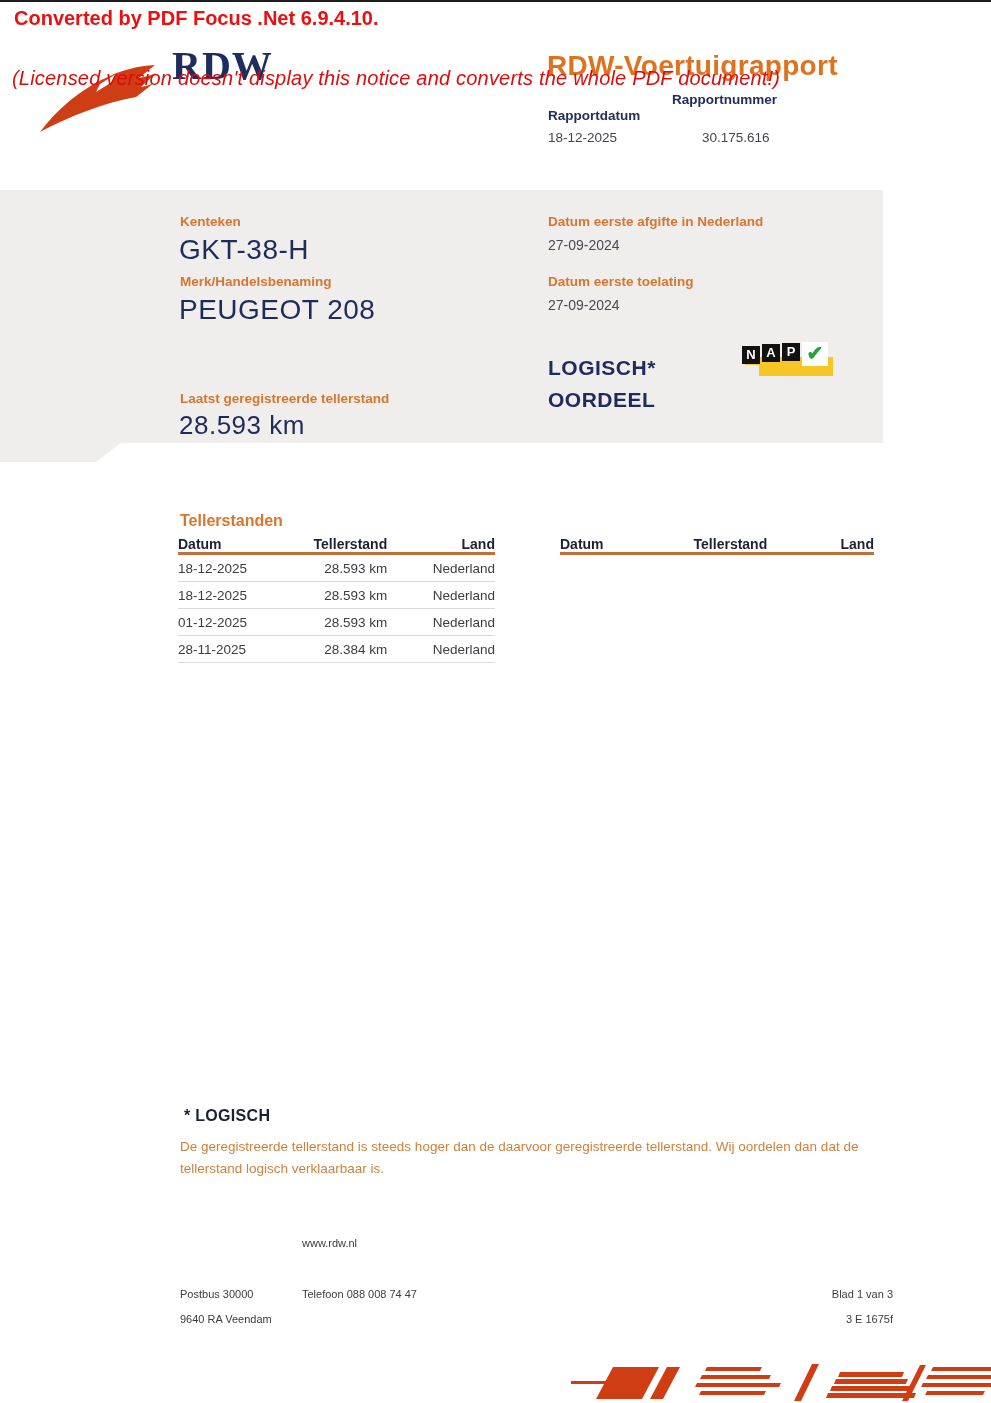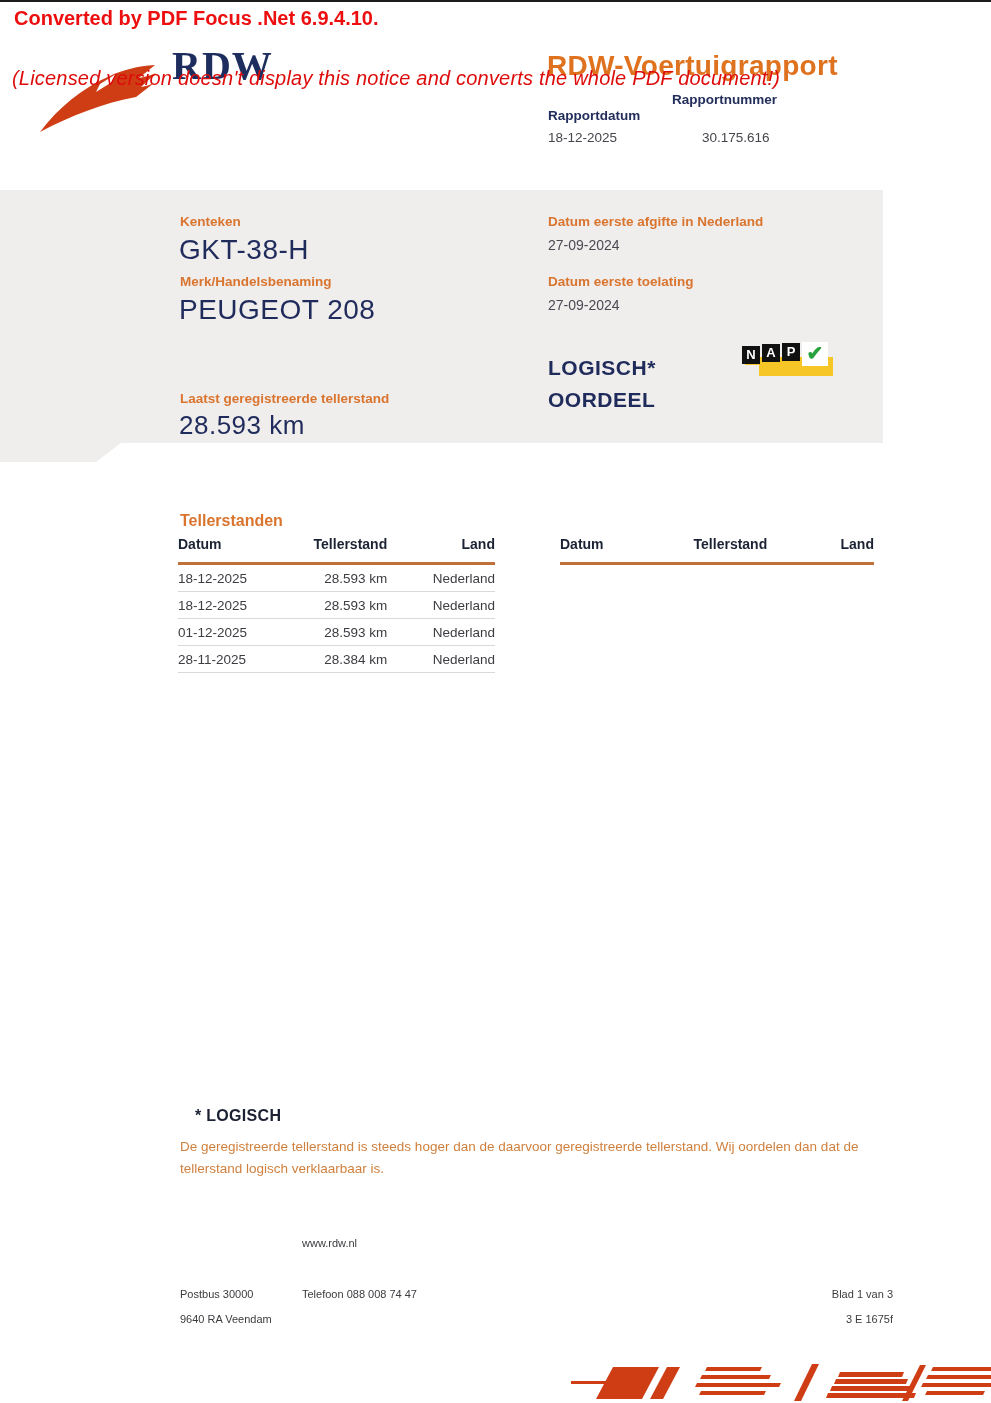--- a/index.html
+++ b/index.html
@@ -36,28 +36,28 @@
   .nap .notch  { position:absolute; left:3px; top:23px; width:14px; height:11px; background:#f0eded; }
   .nap .sq { position:absolute; width:18px; height:18px; background:#111111; color:#ffffff; font-weight:bold; font-size:13px; text-align:center; line-height:18px; }
   .nap .sq.n { left:0; top:4px; } .nap .sq.a { left:20px; top:2px; } .nap .sq.p { left:40px; top:1px; }
   .nap .chk { position:absolute; left:60px; top:0; width:26px; height:24px; background:#ffffff; color:#27a23d; font-weight:bold; font-size:20px; text-align:center; line-height:23px; }
 
   
   .section-heading { position:absolute; left:180px; top:512px; font-size:16px; font-weight:bold; color:#d9752e; }
   .mtable { position:absolute; top:536px; }
   .mtable.left { left:178px; width:317px; }
   .mtable.right { left:560px; width:314px; }
-  .thead { display:flex; padding-bottom:10px; border-bottom:3px solid #c2703a; font-size:14px; font-weight:bold; color:#1a2233; }
+  .thead { display:flex; padding-bottom:0; border-bottom:3px solid #c2703a; font-size:14px; font-weight:bold; color:#1a2233; }
   .trow  { display:flex; height:27px; align-items:center; border-bottom:1px solid #d9d9d9; font-size:13.5px; color:#3c3c42; }
   .c1 { flex:0 0 39%; text-align:left; }
   .c2 { flex:0 0 27%; text-align:right; }
   .c3 { flex:0 0 34%; text-align:right; }
 
   
-  .exp-head { position:absolute; left:195px; top:1107px; font-size:16px; font-weight:bold; color:#1b2133; letter-spacing:0.3px; }
+  .exp-head { position:absolute; left:184px; top:1107px; font-size:16px; font-weight:bold; color:#1b2133; letter-spacing:0.3px; }
   .exp-body { position:absolute; left:180px; top:1136px; width:715px; font-size:13.5px; line-height:22px; color:#d0803e; }
 
   
   .foot { position:absolute; font-size:11px; color:#3c3c40; }
   .foot.right { width:200px; text-align:right; left:693px; }
 
   .stripes { position:absolute; left:563px; top:1355px; }
 </style>
 </head>
 <body>

